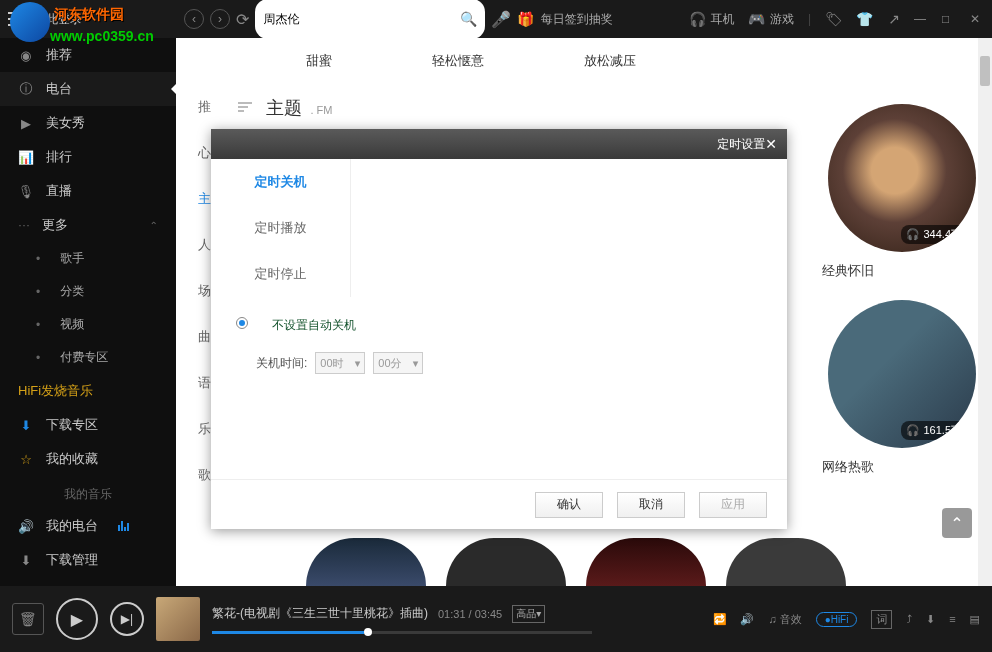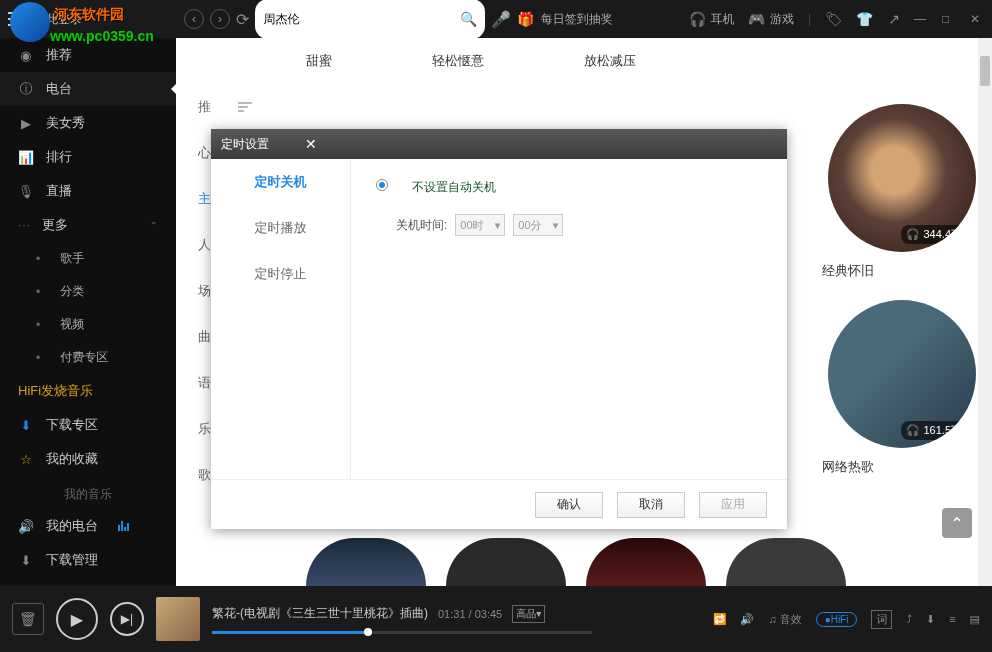--- a/index.html
+++ b/index.html
@@ -75,23 +75,23 @@
 .thumb.t2 { background: #2a2a2a; }
 .thumb.t3 { background: linear-gradient(#2a0a0a, #5a1a1a); }
 .thumb.t4 { background: #3a3a3a; }
 
 .scroll-top { position: absolute; right: 20px; bottom: 48px; width: 30px; height: 30px; background: #999; border-radius: 4px; display: flex; align-items: center; justify-content: center; color: #fff; cursor: pointer; }
 .scrollbar-v { position: absolute; right: 0; top: 0; width: 14px; height: 100%; background: #f0f0f0; }
 .scrollbar-thumb { width: 10px; height: 30px; background: #c0c0c0; margin: 18px auto 0; border-radius: 2px; }
 
 
 .modal { position: absolute; left: 211px; top: 129px; width: 576px; height: 400px; background: #fff; box-shadow: 0 2px 12px rgba(0,0,0,0.4); z-index: 50; }
-.modal-header { height: 30px; background: linear-gradient(#5a5a5a, #3a3a3a); display: flex; align-items: center; justify-content: flex-start; padding: 0 10px; color: #fff; font-size: 12px; gap: 36px; }
+.modal-header { height: 30px; background: linear-gradient(#5a5a5a, #3a3a3a); display: flex; align-items: center; justify-content: flex-end; padding: 0 10px; color: #fff; font-size: 12px; }
 .modal-close { cursor: pointer; font-size: 14px; }
-.modal-body { display: flex; height: 320px; }
+.modal-body { display: flex; height: 320px; flex-direction: column; }
 .modal-tabs { width: 140px; border-right: 1px solid #eee; }
 .modal-tab { padding: 14px 0; text-align: center; color: #666; font-size: 13px; cursor: pointer; }
 .modal-tab.active { color: #1e88e5; font-weight: bold; }
 .modal-content { flex: 1; padding: 20px 25px; }
 .radio-row { display: flex; align-items: flex-start; gap: 24px; margin-bottom: 18px; font-size: 12px; color: #14532d; }
 .radio-circle { width: 12px; height: 12px; border-radius: 50%; border: 1px solid #888; display: flex; align-items: center; justify-content: center; }
 .radio-circle.checked::after { content: ''; width: 6px; height: 6px; background: #1e88e5; border-radius: 50%; }
 .time-row { display: flex; align-items: center; gap: 8px; margin-top: 10px; margin-left: 20px; font-size: 12px; color: #555; }
 .time-select { width: 50px; height: 22px; border: 1px solid #ccc; background: #f5f5f5; color: #999; font-size: 11px; display: flex; align-items: center; justify-content: space-between; padding: 0 4px; }
 .modal-footer { height: 50px; display: flex; justify-content: flex-end; align-items: center; gap: 14px; padding-right: 20px; border-top: 1px solid #eee; }
@@ -239,20 +239,24 @@
   <div class="content-tags">
     <span>甜蜜</span>
     <span>轻松惬意</span>
     <span>放松减压</span>
   </div>
   <div class="sort-icon">
       <span></span>
       <span style="width:10px"></span>
       <span style="width:6px"></span>
     </div>
+  <div class="content-section">
+    <span class="section-title">主题</span>
+    <span class="section-sub">. FM</span>
+  </div>
   <div class="filter-col">
     <div>推</div>
     <div>心</div>
     <div style="color:#1e88e5">主</div>
     <div>人</div>
     <div>场</div>
     <div>曲</div>
     <div>语</div>
     <div>乐</div>
     <div>歌</div>

